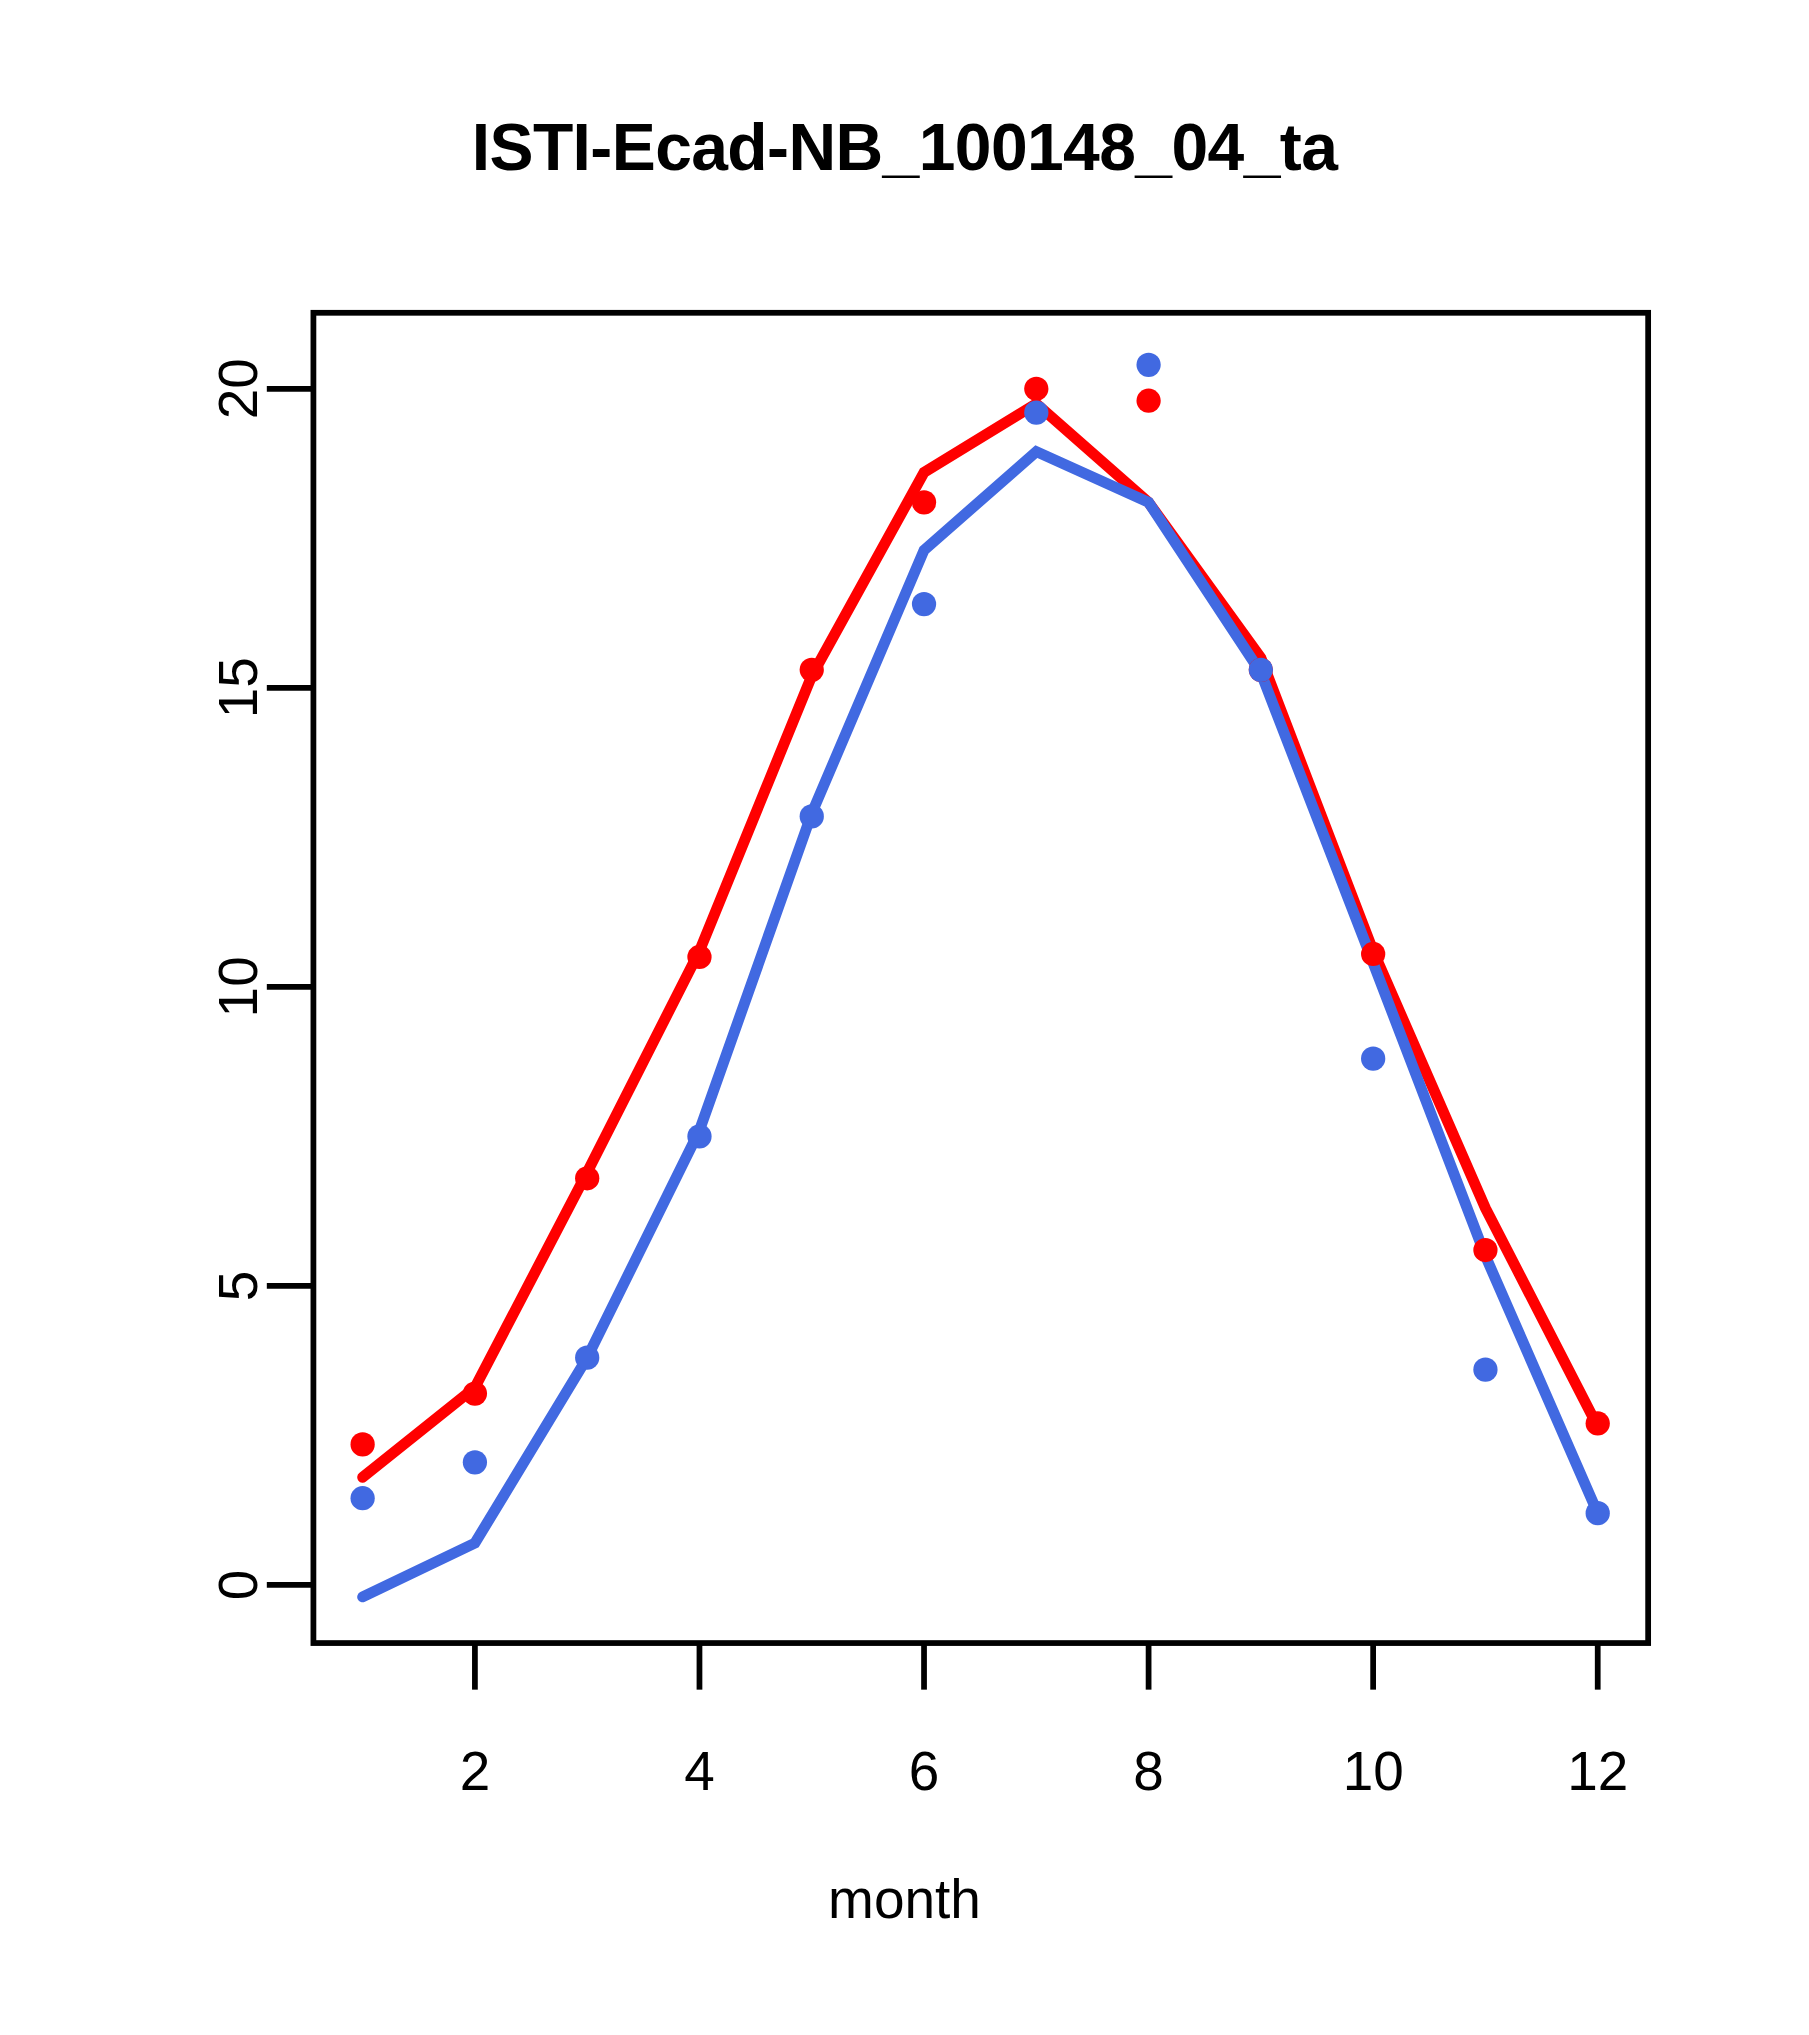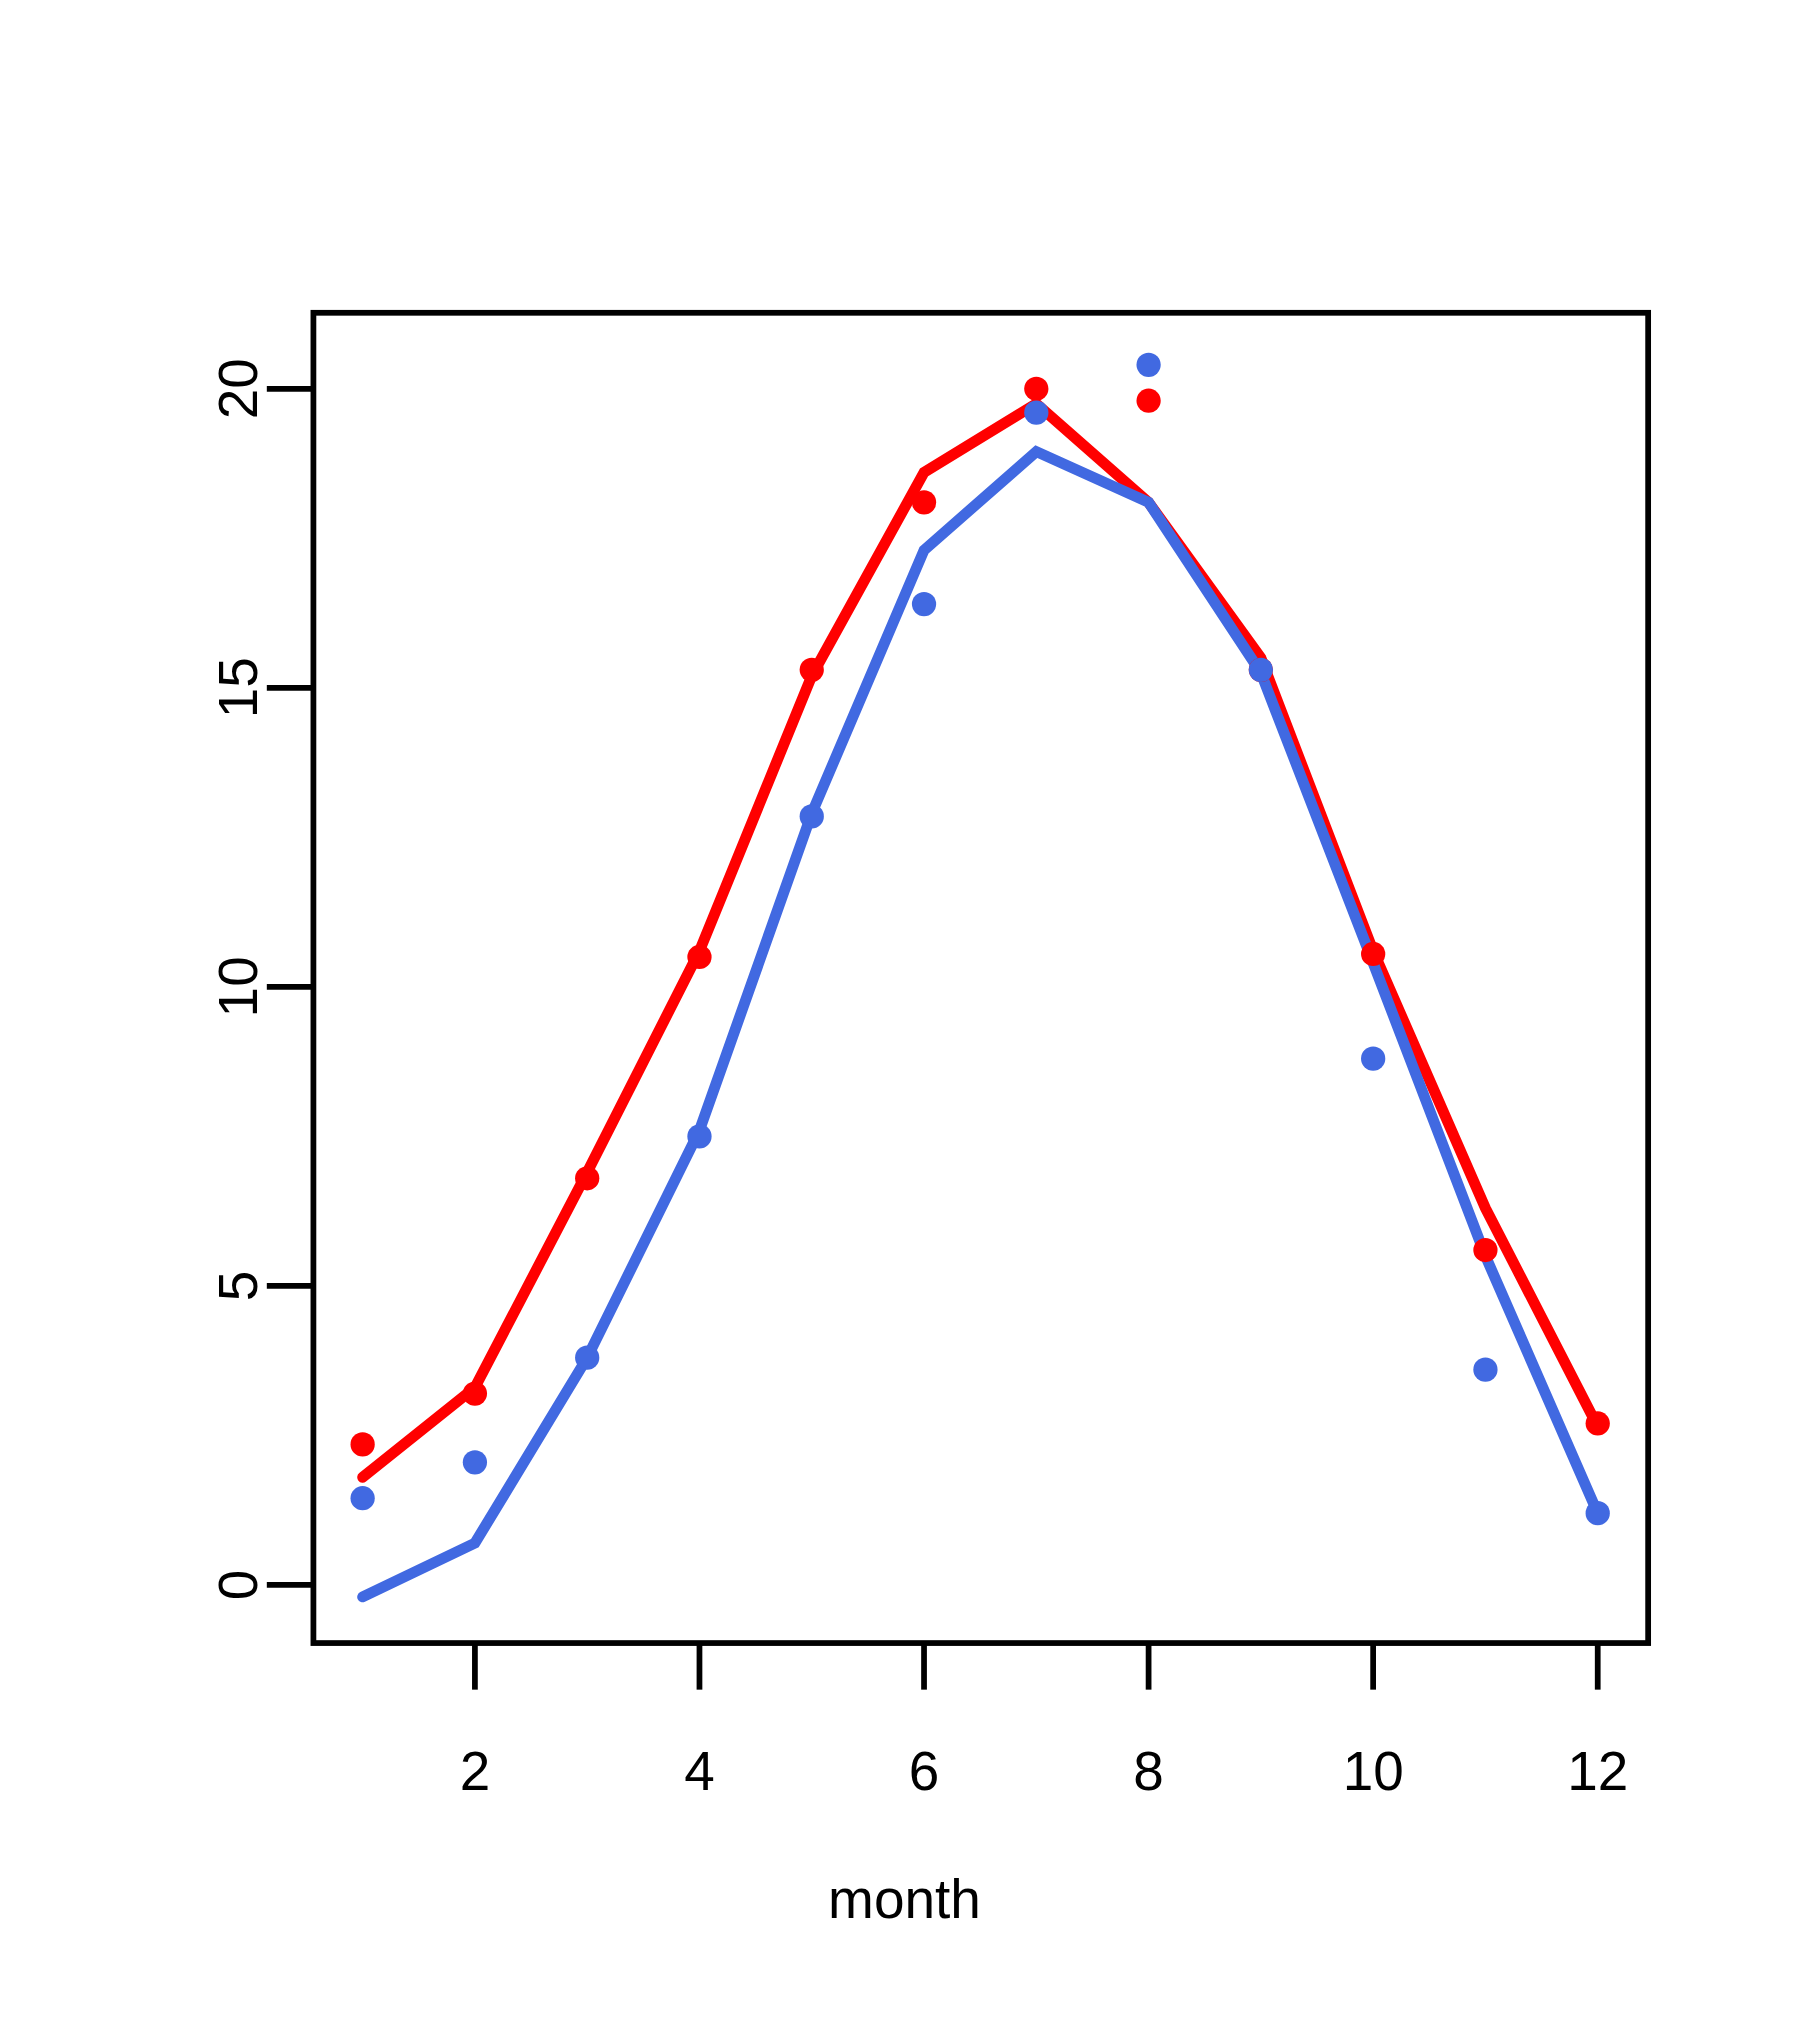--- a/index.html
+++ b/index.html
@@ -33,20 +33,21 @@
     font-family:"Liberation Sans", sans-serif;
     font-size:86px;
     fill:#000;
   }
 </style>
 </head>
 <body>
 
 <div id="root">
 
+  <div class="plot-title">ISTI-Ecad-NB_100148_04_ta</div>
 
   <svg id="chart-svg" width="1809" height="2035" viewBox="0 0 2834 3188">
     <g id="svg-layers">
         <rect x="491" y="490" width="2091" height="2084" fill="none" stroke="#000000" stroke-width="9"></rect>
         <line x1="418" y1="2483" x2="491" y2="2483" stroke="#000000" stroke-width="9"></line>
         <text x="373" y="2483" class="tick-label" text-anchor="middle" dominant-baseline="central" transform="rotate(-90 373 2483)">0</text>
         <line x1="418" y1="2014.5" x2="491" y2="2014.5" stroke="#000000" stroke-width="9"></line>
         <text x="373" y="2014.5" class="tick-label" text-anchor="middle" dominant-baseline="central" transform="rotate(-90 373 2014.5)">5</text>
         <line x1="418" y1="1546" x2="491" y2="1546" stroke="#000000" stroke-width="9"></line>
         <text x="373" y="1546" class="tick-label" text-anchor="middle" dominant-baseline="central" transform="rotate(-90 373 1546)">10</text>

